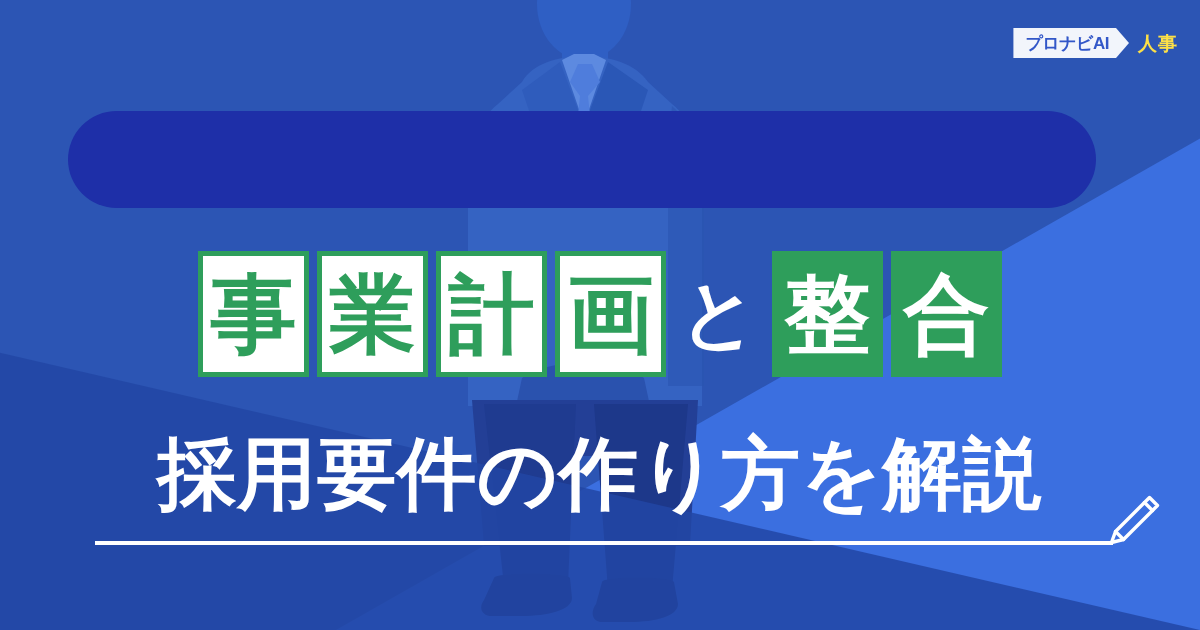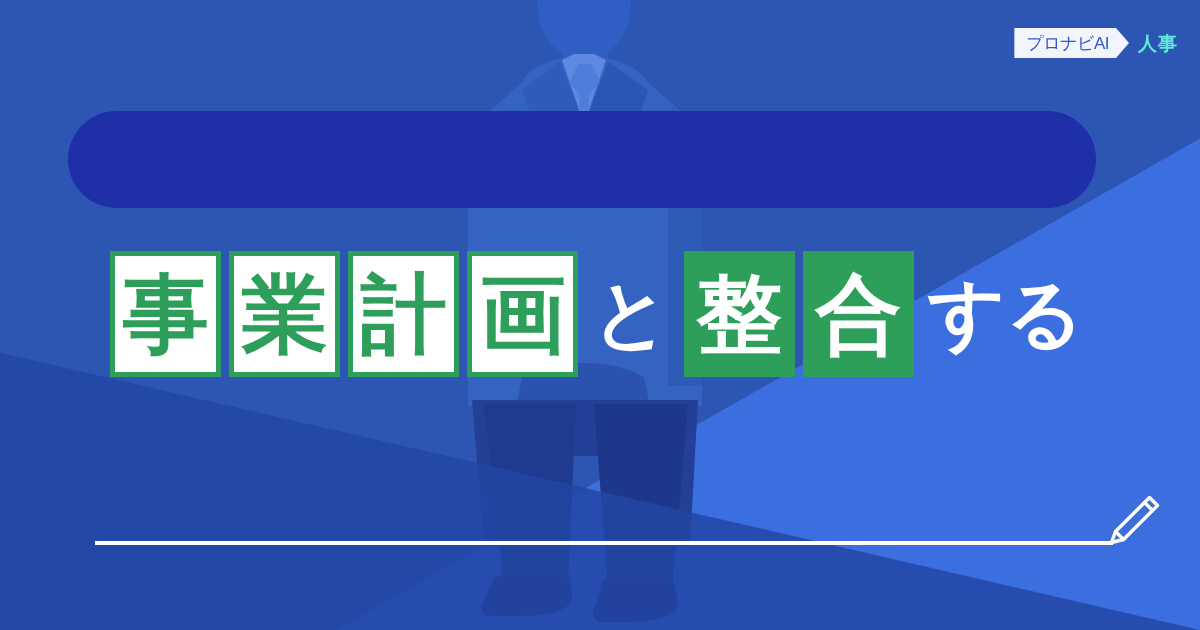--- a/index.html
+++ b/index.html
@@ -63,27 +63,27 @@
     background: #f2f5fb;
     height: 30px;
     display: flex;
     align-items: center;
     padding: 0 20px 0 12px;
     clip-path: polygon(0% 0%, calc(100% - 13px) 0%, 100% 50%, calc(100% - 13px) 100%, 0% 100%);
   }
   .logo-badge-text {
     color: #3257c8;
     font-size: 17px;
-    font-weight: 400;
+    font-weight: 700;
     letter-spacing: -0.5px;
     white-space: nowrap;
     line-height: 1;
   }
   .logo-suffix {
-    color: #5eead4;
+    color: #fde047;
     font-size: 19px;
     font-weight: 700;
     letter-spacing: 1px;
     line-height: 1;
     white-space: nowrap;
   }
 
   
   .pill {
     position: absolute;
@@ -245,23 +245,23 @@
   <div class="pill"></div>
 
   <div class="line2">
     <div class="kbox outline">事</div>
     <div class="kbox outline">業</div>
     <div class="kbox outline">計</div>
     <div class="kbox outline">画</div>
     <div class="plain2">と</div>
     <div class="kbox solid">整</div>
     <div class="kbox solid">合</div>
-    <div class="plain2">する</div>
   </div>
 
+  <div class="line3">採用要件の作り方を解説</div>
 
   <div class="underline"></div>
 
   <svg class="pencil-icon" viewBox="0 0 62 62" xmlns="http://www.w3.org/2000/svg">
     <g fill="none" stroke="#ffffff" stroke-width="3.4" stroke-linejoin="round" stroke-linecap="round">
       <path d="M46.5 8.5 L 54.5 16.5 L 20.5 50.5 L 8.5 53.5 L 12.5 42.5 Z"></path>
       <path d="M12.5 42.5 L 20.5 50.5"></path>
       <path d="M41.5 13.5 L 49.5 21.5"></path>
     </g>
   </svg>

